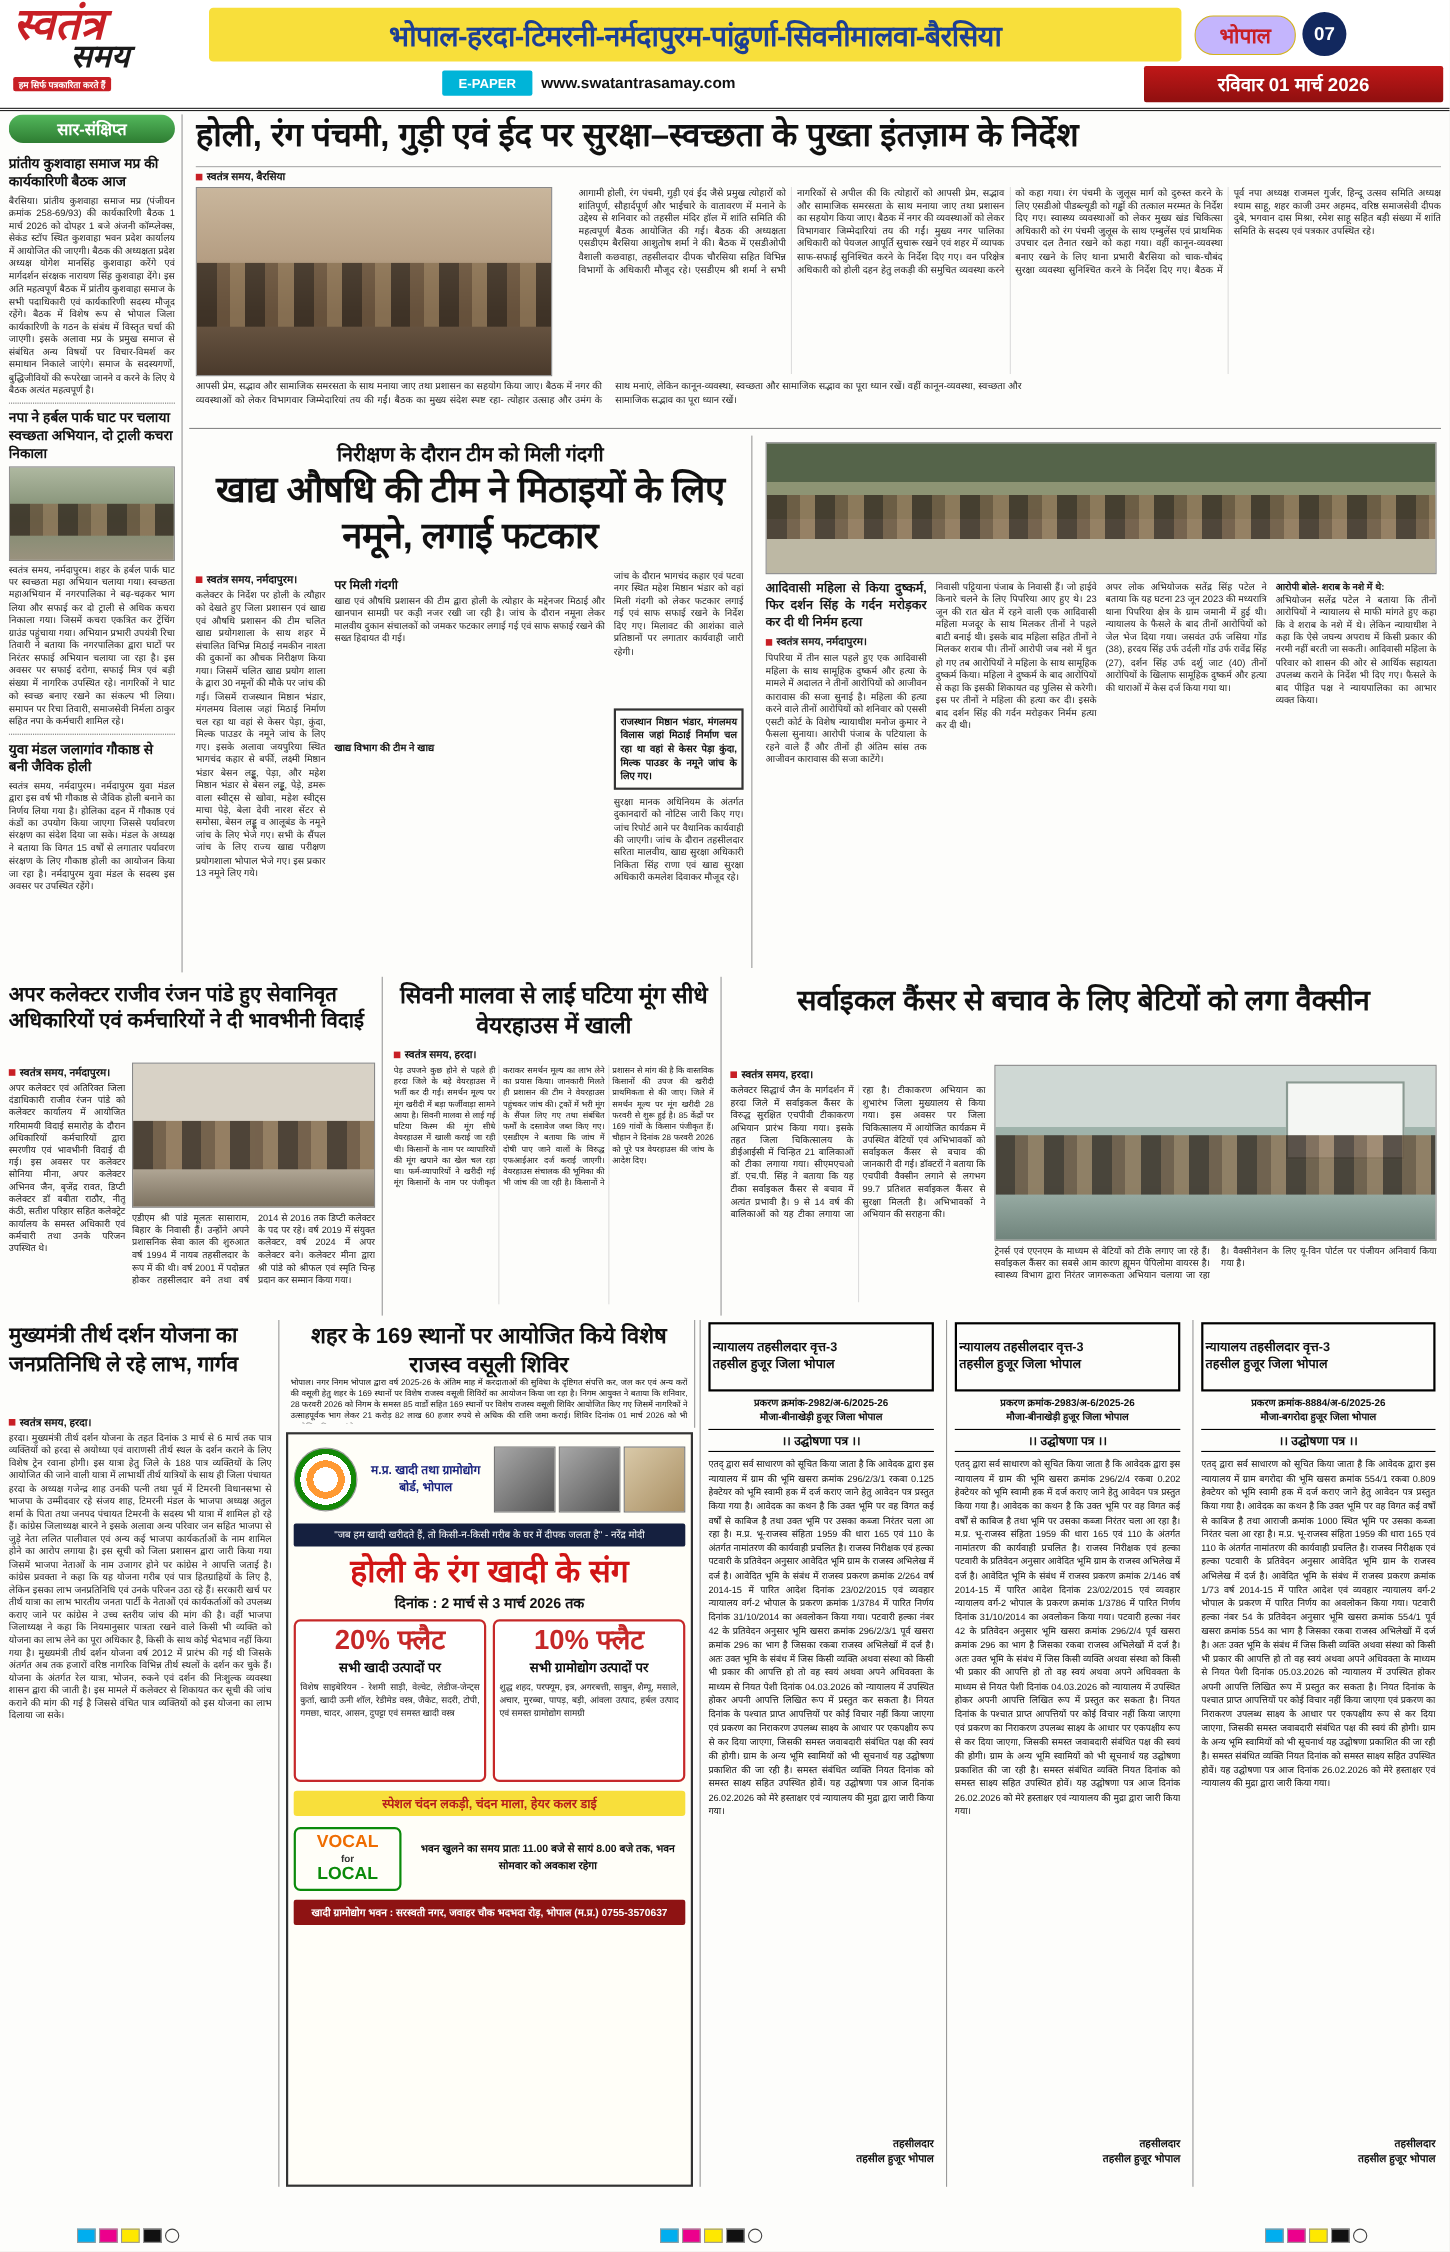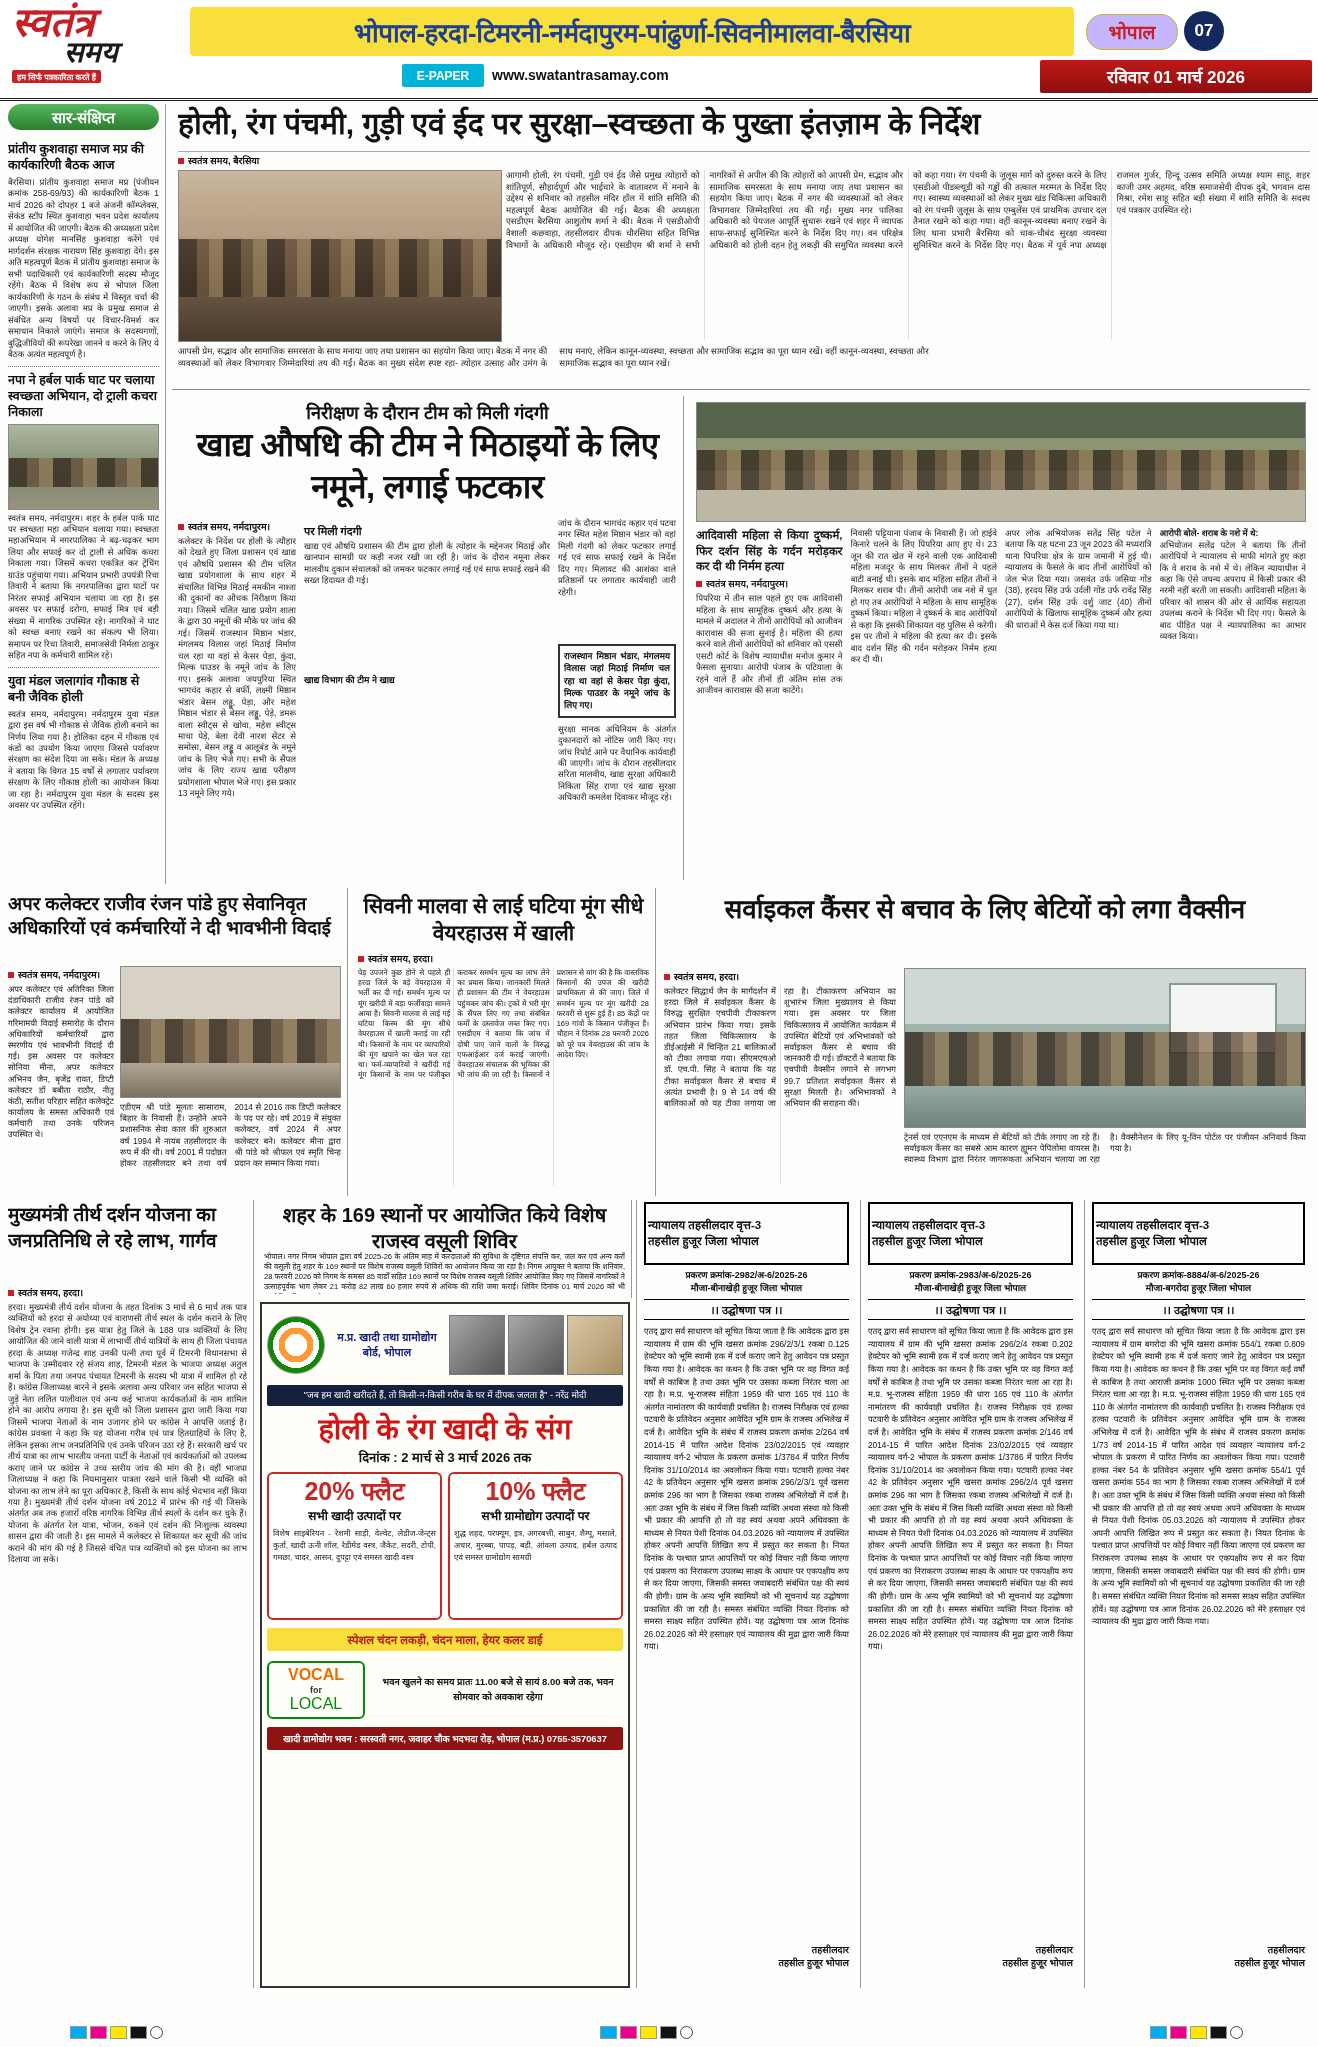--- a/index.html
+++ b/index.html
@@ -43,21 +43,21 @@
   .charkha{width:54px;height:58px;background:linear-gradient(135deg,#d9c9a8,#a98f63);border:1px solid #777;}
   
   .sb{position:absolute;left:8px;top:104px;width:158px;height:780px;border-right:1px solid #999;padding-right:6px;box-sizing:border-box;overflow:hidden;}
   .sb-head{height:26px;background:linear-gradient(#53b85c,#2e7d32);color:#fff;font-weight:800;font-size:15px;
            display:flex;align-items:center;justify-content:center;border-radius:13px;margin-bottom:6px;}
   .brief{border-bottom:1px dotted #777;padding:5px 0;}
   .brief-title{font-size:12.5px;font-weight:800;line-height:1.28;margin:0 0 4px;}
   
   .top{position:absolute;left:172px;top:104px;width:1138px;height:286px;box-sizing:border-box;padding-left:6px;border-bottom:1px solid #888;}
   .top-h1{font-size:30px;font-weight:800;line-height:1.35;height:44px;overflow:hidden;border-bottom:1px solid #aaa;padding-bottom:3px;}
-  .top-flex{display:flex;gap:4px;height:170px;margin-top:2px;}
+  .top-flex{display:flex;gap:24px;height:170px;margin-top:2px;}
   .top-cols{flex:1;column-count:4;column-gap:10px;column-rule:1px solid #ddd;height:170px;}
   .top-bottom{margin-top:6px;column-count:3;column-gap:12px;height:40px;}
   
   .food{position:absolute;left:172px;top:396px;width:512px;height:484px;box-sizing:border-box;padding:4px 6px 0 6px;border-right:1px solid #999;}
   .kicker{text-align:center;font-size:18px;font-weight:800;height:24px;overflow:hidden;}
   .food-h1{text-align:center;font-size:33px;font-weight:900;line-height:1.28;height:90px;overflow:hidden;letter-spacing:-0.5px;}
   .food-grid{display:flex;gap:8px;margin-top:4px;height:352px;}
   .fc1{width:118px;flex:0 0 auto;}
   .fmid{width:246px;flex:0 0 auto;}
   .fc3{width:118px;flex:0 0 auto;}
@@ -107,21 +107,21 @@
   .ad-offers{display:flex;gap:6px;height:148px;}
   .offer{flex:1;border:2px solid #c62828;border-radius:6px;padding:4px;text-align:center;overflow:hidden;background:#fff;}
   .pct{font-size:25px;font-weight:900;color:#c62828;line-height:1.1;}
   .on{font-size:12px;font-weight:800;margin:2px 0 4px;}
   .items{font-size:8px;text-align:justify;line-height:1.5;color:#222;}
   .ad-special{background:#f8df3b;color:#b71c1c;font-weight:800;font-size:11.5px;text-align:center;padding:4px 2px;margin:8px 0;border-radius:3px;}
   .ad-bottom{display:flex;align-items:center;gap:8px;height:62px;}
   .vocal{width:94px;flex:0 0 auto;border:2px solid #0a8a0a;border-radius:6px;padding:3px 0;text-align:center;line-height:1.15;}
   .vocal .v1{color:#ef6c00;font-weight:900;font-size:16px;}
   .vocal .v2{color:#333;font-weight:700;font-size:9px;}
-  .vocal .v3{color:#0a8a0a;font-weight:400;font-size:16px;}
+  .vocal .v3{color:#0a8a0a;font-weight:700;font-size:16px;}
   .timing{flex:1;font-size:9.5px;font-weight:700;text-align:center;line-height:1.55;}
   .ad-addr{background:#8e1313;color:#fff;font-size:9.3px;font-weight:700;text-align:center;padding:5px 2px;border-radius:2px;margin-top:6px;}
   
   .nt{position:absolute;top:1200px;width:218px;height:788px;box-sizing:border-box;padding:2px 5px 0 7px;border-left:1px solid #999;}
   .nt-court{border:2px solid #000;text-align:left;font-weight:800;font-size:11.5px;line-height:1.35;padding:14px 2px;}
   .nt-case{text-align:center;font-weight:700;font-size:9px;line-height:1.45;margin:4px 0;}
   .nt-decl{text-align:center;font-weight:800;font-size:11px;border-top:1.5px solid #000;border-bottom:1.5px solid #000;padding:2px;margin:2px 0 5px;}
   .nt-body{font-size:8.3px;text-align:justify;line-height:1.52;height:612px;overflow:hidden;}
   .nt-sig{text-align:right;font-weight:800;font-size:9.5px;margin-top:6px;line-height:1.4;}
   

